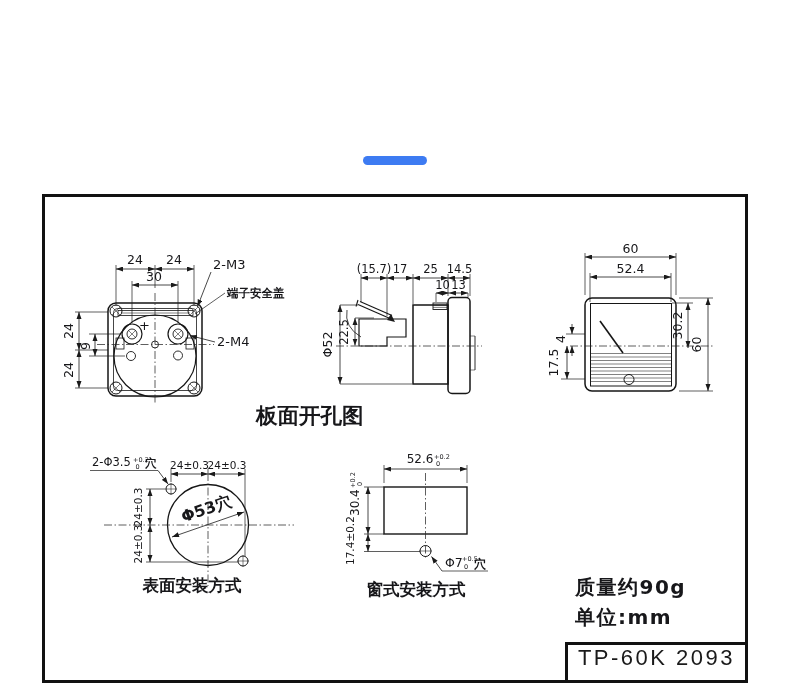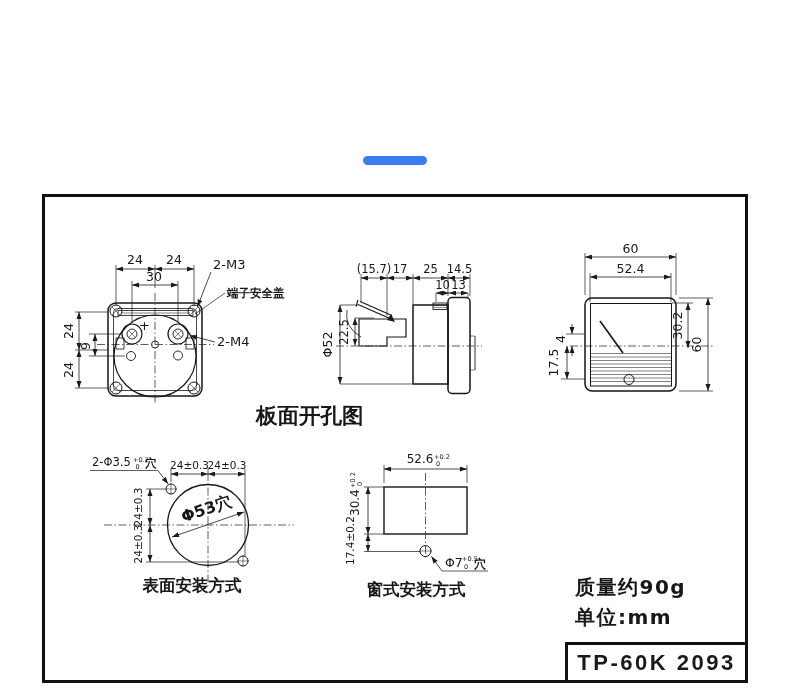--- a/index.html
+++ b/index.html
@@ -7,22 +7,22 @@
         font-family:"Liberation Sans",sans-serif;}
   .title-en{position:absolute;top:16px;left:0;width:100%;text-align:center;
             font-size:37px;font-weight:600;color:#3b3b3f;letter-spacing:.5px;}
   .title-zh{position:absolute;top:62px;left:0;width:100%;text-align:center;
             font-size:57px;font-weight:700;color:#38383b;letter-spacing:5px;}
   .divider{position:absolute;top:156px;left:363px;}
   .frame{position:absolute;left:42px;top:188px;width:706px;height:489px;
          box-sizing:border-box;border:3px solid #111;background:#fff;margin-top:6px;}
   .model-box{position:absolute;right:-3px;bottom:-3px;width:183px;height:41px;
              box-sizing:border-box;border:3px solid #111;background:#fff;
-             display:flex;align-items:center;justify-content:center;
-             font-size:22px;font-weight:700;letter-spacing:2.5px;color:#1a1a1a;}
+             display:flex;align-items:flex-start;justify-content:center;
+             font-size:22px;font-weight:400;letter-spacing:2.5px;color:#1a1a1a;}
   svg text{font-family:"DejaVu Sans","Liberation Sans",sans-serif;fill:#17171a;}
   .outline{stroke:#161616;fill:none;}
   .dim{stroke:#1a1a1a;stroke-width:.8;fill:none;}
   .ext{stroke:#1a1a1a;stroke-width:.7;fill:none;}
   .cl{stroke:#2a2a2a;stroke-width:.75;fill:none;stroke-dasharray:8 2.5 1.5 2.5;}
   .thin{stroke:#1a1a1a;stroke-width:.55;fill:none;}
   .cjk{font-weight:600;}
 </style>
 </head>
 <body>

